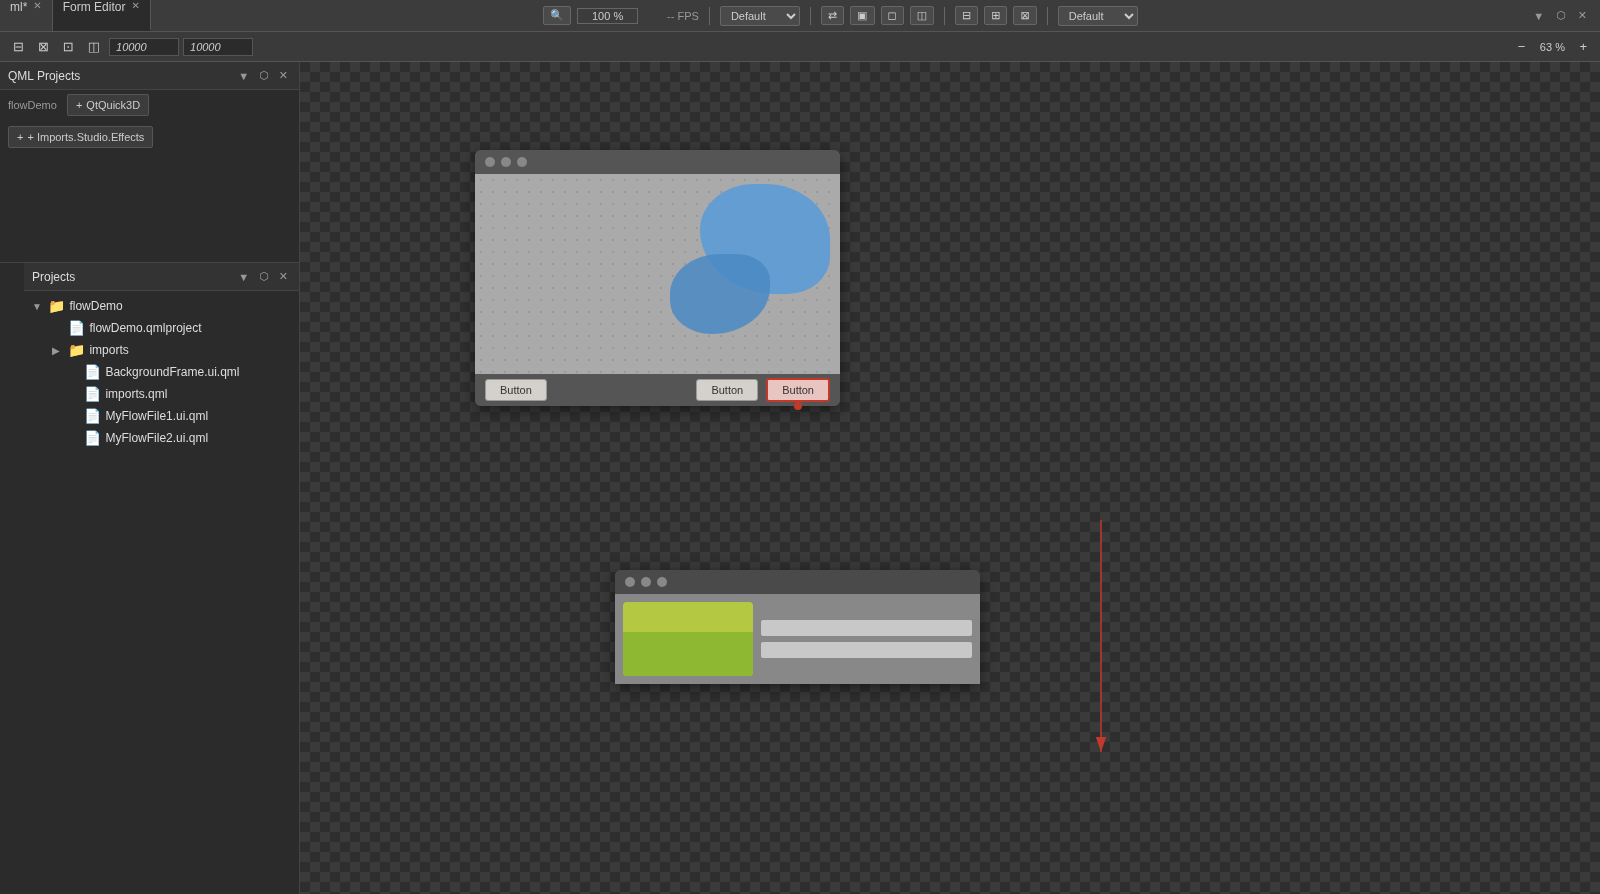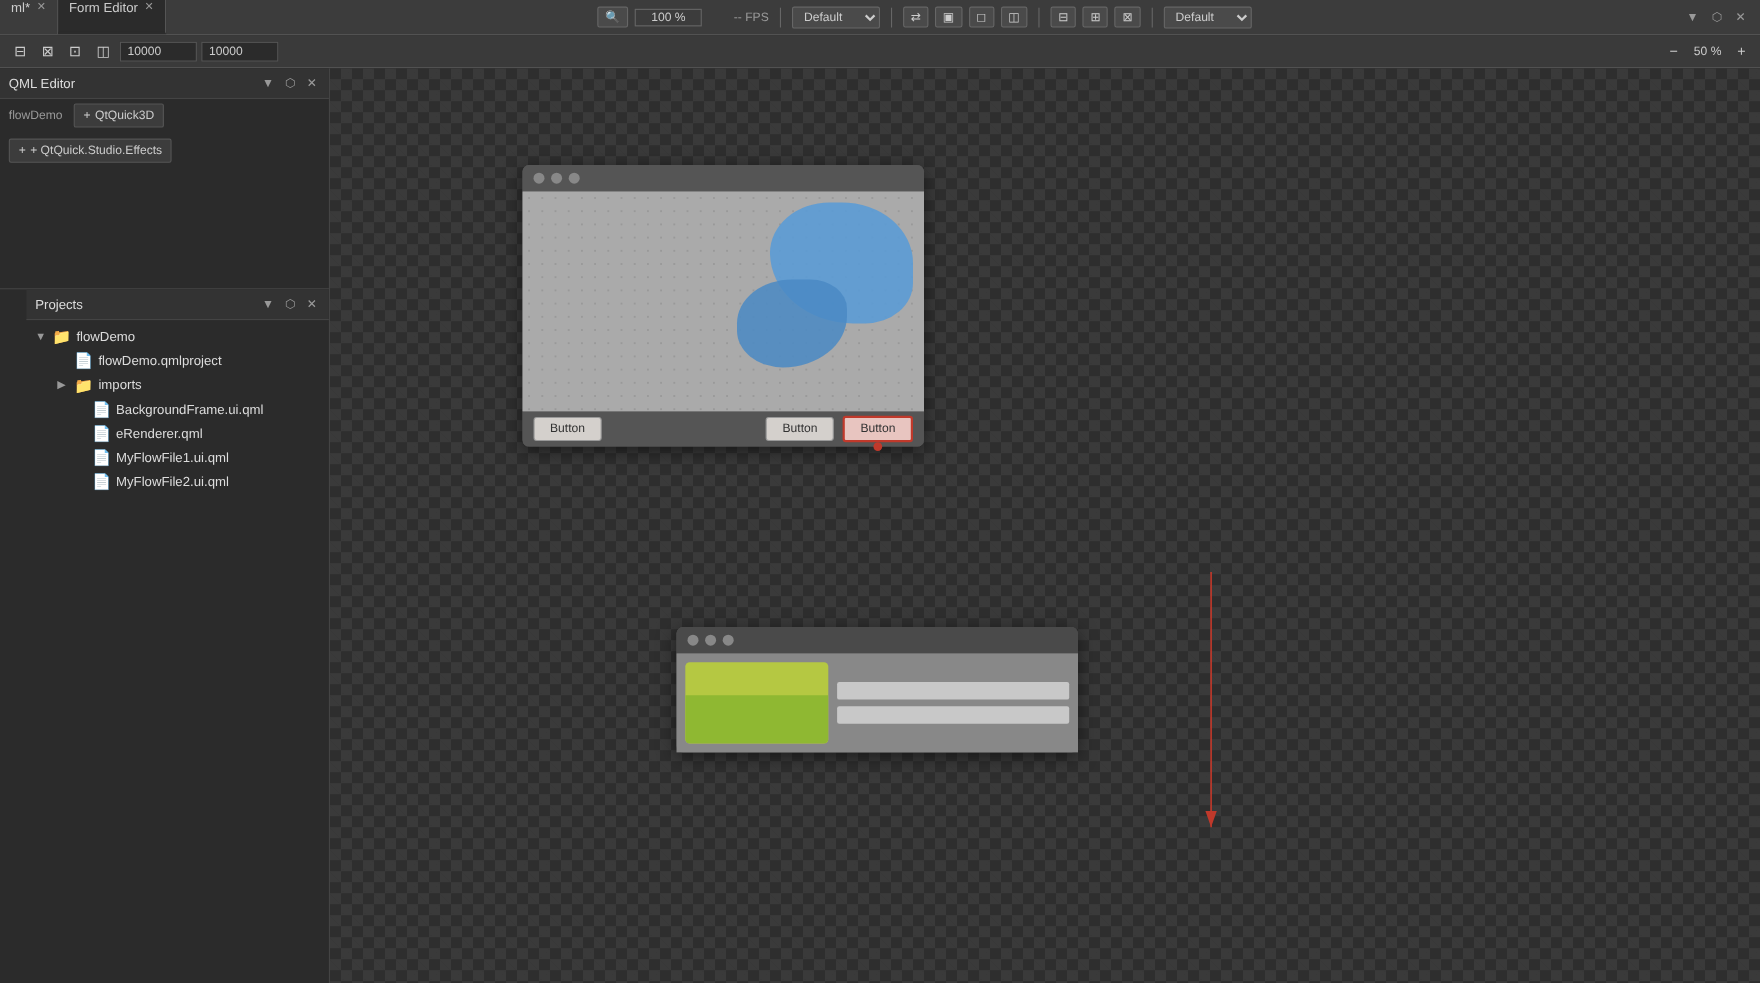--- a/index.html
+++ b/index.html
@@ -106,20 +106,21 @@
       font-size: 13px;
       border-radius: 2px;
     }
     .coord-input {
       background: #2b2b2b;
       border: 1px solid #555;
       color: #ccc;
       width: 70px;
       padding: 2px 6px;
       font-size: 11px;
+      font-style: italic;
     }
 
     
     .main-layout {
       display: flex;
       flex: 1;
       overflow: hidden;
     }
 
     
@@ -424,49 +425,49 @@
 <div class="second-toolbar">
   <button class="icon-btn">⊟</button>
   <button class="icon-btn">⊠</button>
   <button class="icon-btn">⊡</button>
   <button class="icon-btn">◫</button>
   <input class="coord-input" value="10000" style="">
   <input class="coord-input" value="10000" style="">
   <div style="flex:1"></div>
 
   <button class="icon-btn">−</button>
-  <span style="font-size:11px;color:#ccc;min-width:36px;text-align:center">50 %</span>
+  <span style="font-size:11px;color:#ccc;min-width:36px;text-align:center">63 %</span>
   <button class="icon-btn">+</button>
 </div>
 
 <div class="main-layout">
 
   <div class="left-sidebar">
 
     <div class="qml-imports-panel">
       <div class="panel-header">
-        <span class="panel-title">QML Editor</span>
+        <span class="panel-title">QML Projects</span>
         <div class="panel-controls">
           <button class="panel-ctrl-btn">▼</button>
           <button class="panel-ctrl-btn">⬡</button>
           <button class="panel-ctrl-btn">✕</button>
         </div>
       </div>
 
       <div class="renderer-row">
         <span style="color:#999;font-size:11px">flowDemo</span>
         <button class="add-import-btn" style="margin:0 0 0 4px">
           <span>+</span>
           <span>QtQuick3D</span>
         </button>
       </div>
 
       <button class="add-import-btn">
         <span>+</span>
-        <span>+ QtQuick.Studio.Effects</span>
+        <span>+ Imports.Studio.Effects</span>
       </button>
 
     </div>
 
     <div class="projects-panel">
       <div class="panel-header">
         <span class="panel-title">Projects</span>
         <div class="panel-controls">
           <button class="panel-ctrl-btn">▼</button>
           <button class="panel-ctrl-btn">⬡</button>
@@ -495,21 +496,21 @@
 
         <div class="tree-item" style="padding-left:44px">
           <span class="tree-arrow"></span>
           <span class="tree-icon file-icon">📄</span>
           <span class="tree-label">BackgroundFrame.ui.qml</span>
         </div>
 
         <div class="tree-item" style="padding-left:44px">
           <span class="tree-arrow"></span>
           <span class="tree-icon file-icon">📄</span>
-          <span class="tree-label">eRenderer.qml</span>
+          <span class="tree-label">imports.qml</span>
         </div>
 
         <div class="tree-item" style="padding-left:44px">
           <span class="tree-arrow"></span>
           <span class="tree-icon file-icon">📄</span>
           <span class="tree-label">MyFlowFile1.ui.qml</span>
         </div>
 
         <div class="tree-item" style="padding-left:44px">
           <span class="tree-arrow"></span>

